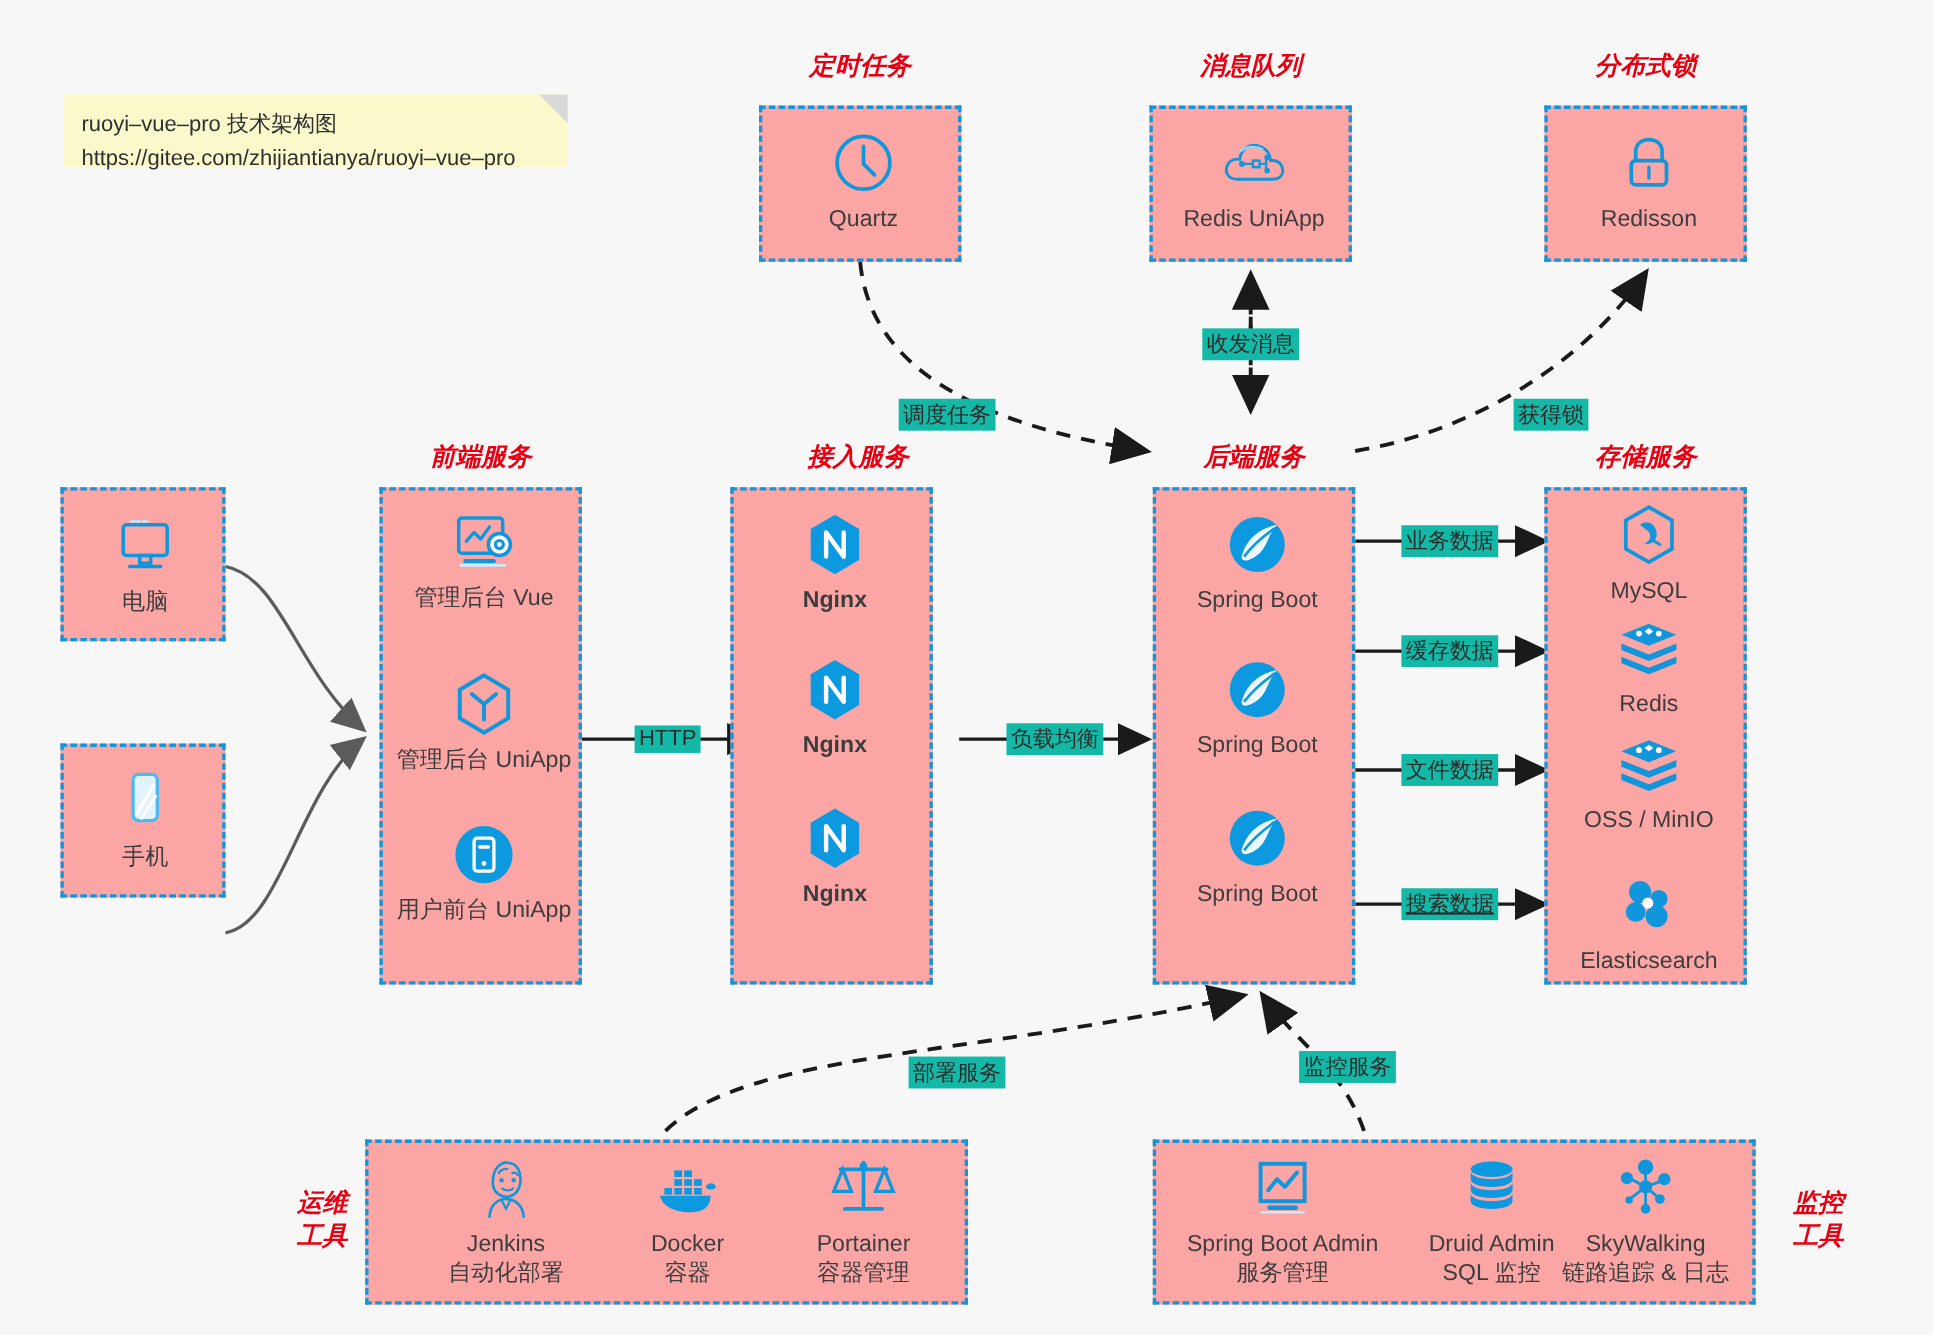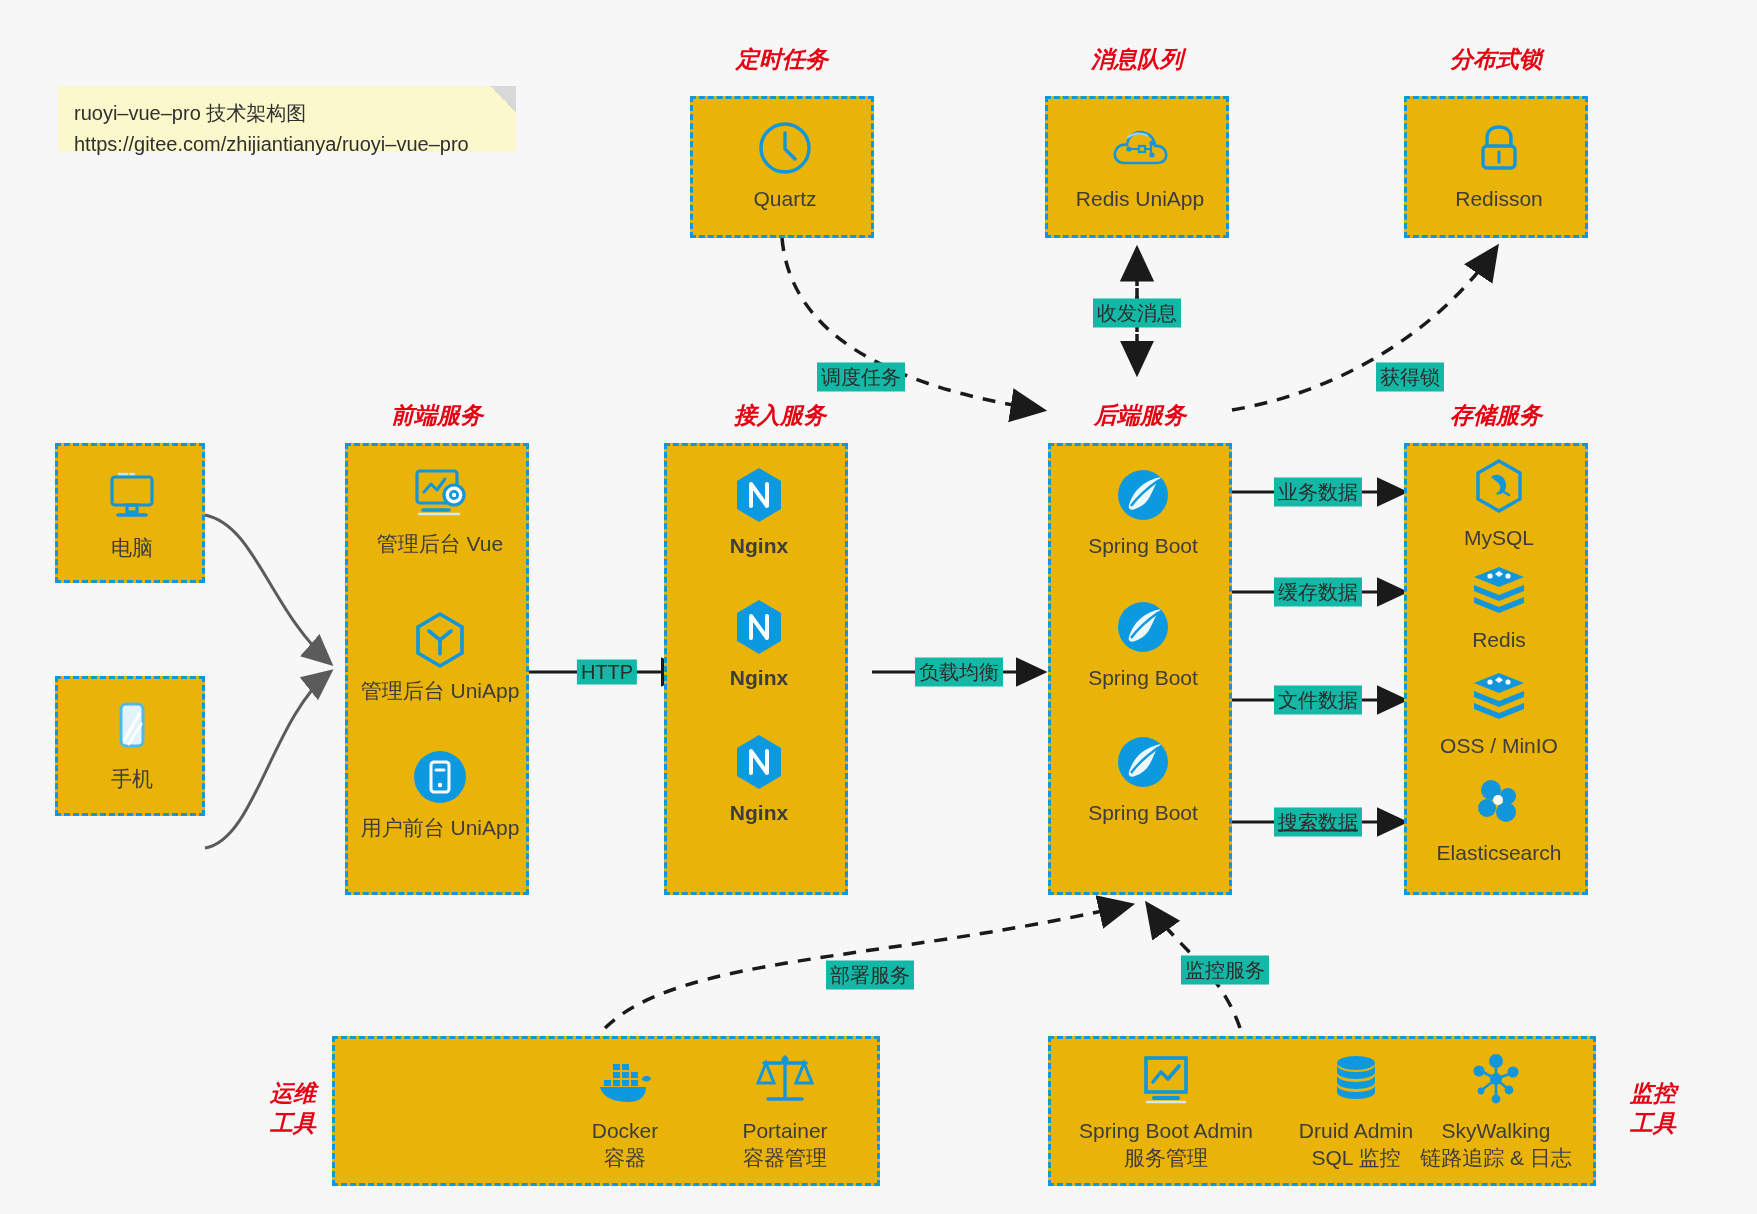--- a/index.html
+++ b/index.html
@@ -21,21 +21,21 @@
   }
   .note .fold{
     position:absolute;right:0;top:0;width:26px;height:26px;
     background:linear-gradient(225deg,#d9d9d9 0 50%, transparent 50% 100%);
   }
   .note div{white-space:nowrap;}
 
   
   .gbox{
     position:absolute;box-sizing:border-box;
-    border:3px dashed #1296db;background:#eab308;
+    border:3px dashed #1296db;background:#fca5a5;
   }
   .gtitle{
     position:absolute;color:#e60012;font-weight:bold;font-size:23px;
     text-align:center;white-space:nowrap;font-style:italic;
   }
   .gtitle.side{font-size:23px;line-height:30px;}
 
   
   .node{position:absolute;text-align:center;width:150px;}
   .node .ic{height:62px;display:flex;align-items:center;justify-content:center;}
@@ -314,39 +314,54 @@
           <path d="M31 4 L56 14 L31 24 L6 14 Z" fill="#1296db"></path>
           <path d="M6 22 L31 32 L56 22 L56 28 L31 38 L6 28 Z" fill="#1296db"></path>
           <path d="M6 34 L31 44 L56 34 L56 40 L31 50 L6 40 Z" fill="#1296db"></path>
           <circle cx="22" cy="13" r="2.6" fill="#ffffff"></circle>
             <circle cx="40" cy="13" r="2.6" fill="#ffffff"></circle>
           <path d="M31 8 L35 11 L31 14 L27 11 Z" fill="#ffffff"></path>
         </svg>
       </div>
       <div class="lb">OSS / MinIO</div>
     </div>
-    <div class="node" style="left:17px;top:325px;">
+    <div class="node" style="left:17px;top:346px;">
       <div class="ic">
         <svg width="58" height="56" viewBox="0 0 58 56">
           <circle cx="21" cy="16" r="10" fill="#1296db"></circle>
           <circle cx="38" cy="22" r="8" fill="#1296db"></circle>
           <circle cx="17" cy="34" r="9" fill="#1296db"></circle>
           <circle cx="36" cy="38" r="10" fill="#1296db"></circle>
           <circle cx="28" cy="26" r="5" fill="#ffffff"></circle>
         </svg>
       </div>
       <div class="lb">Elasticsearch</div>
     </div>
   </div>
 
   <div class="gtitle side" style="left:258px;top:1078px;width:70px;">
     <div>运维</div>
     <div>工具</div>
   </div>
   <div class="gbox" style="left:332px;top:1036px;width:548px;height:150px;">
+    <div class="node wide" style="left:20px;top:10px;">
+      <div class="ic">
+        <svg width="58" height="62" viewBox="0 0 58 62">
+          <path d="M17 26 C17 13 24 7 31 8 C40 9 43 17 42 26 C41 34 36 39 30 39 C23 39 17 34 17 26 Z" fill="none" stroke="#1296db" stroke-width="2.4"></path>
+          <path d="M22 18 C24 14 28 13 31 14 M34 18 C36 16 39 17 40 20" fill="none" stroke="#1296db" stroke-width="2"></path>
+          <circle cx="25" cy="24" r="2" fill="#1296db"></circle>
+            <circle cx="36" cy="24" r="2" fill="#1296db"></circle>
+          <path d="M25 31 C28 34 33 34 36 31" fill="none" stroke="#1296db" stroke-width="2"></path>
+          <path d="M14 58 C14 47 21 41 29 41 C37 41 45 47 45 58" fill="none" stroke="#1296db" stroke-width="2.4"></path>
+          <path d="M25 42 L29 50 L33 42" fill="none" stroke="#1296db" stroke-width="2"></path>
+        </svg>
+      </div>
+      <div class="lb">Jenkins</div>
+      <div class="lb2">自动化部署</div>
+    </div>
     <div class="node wide" style="left:185px;top:10px;">
       <div class="ic">
         <svg width="62" height="52" viewBox="0 0 62 52">
           <g fill="#0d99e0">
             <rect x="19" y="10" width="7" height="6"></rect>
               <rect x="28" y="10" width="7" height="6"></rect>
             <rect x="19" y="18" width="7" height="6"></rect>
               <rect x="28" y="18" width="7" height="6"></rect>
               <rect x="37" y="18" width="7" height="6"></rect>
             <rect x="10" y="26" width="7" height="6"></rect>

